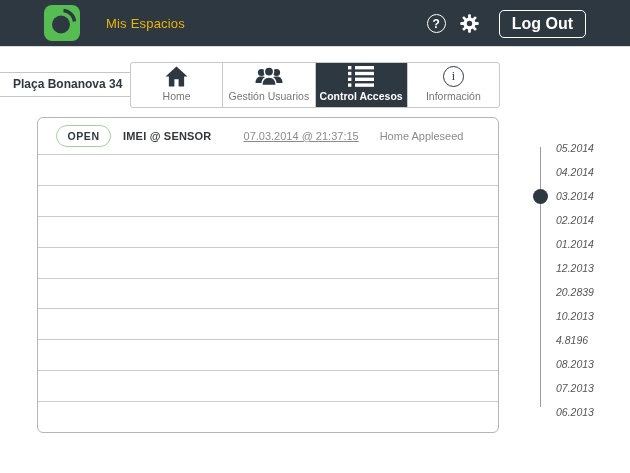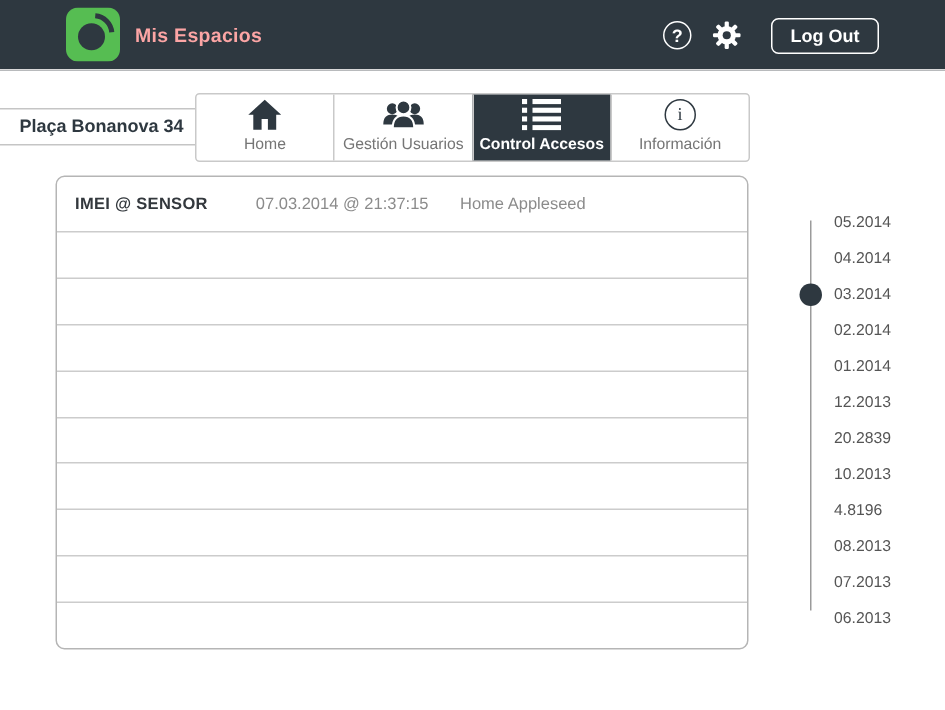--- a/index.html
+++ b/index.html
@@ -15,40 +15,40 @@
   .header {
     position:absolute; left:0; top:0; width:630px; height:47px;
     background:#2e3840;
     border-bottom:1px solid #d9d9d9;
     display:flex; align-items:center;
   }
   .logo {
     margin-left:44px; width:36px; height:36px; display:block;
   }
   .app-title {
-    margin-left:10px; color:#fca5a5; font-size:13px; font-weight:bold;
+    margin-left:26px; color:#eab308; font-size:13px; font-weight:normal;
     letter-spacing:.2px;
   }
   .header-right {
     position:absolute; right:44px; top:0; height:47px;
     display:flex; align-items:center; gap:13px;
   }
   .help-icon {
     width:19px; height:19px; border:1.6px solid #ffffff; border-radius:50%;
     color:#ffffff; font-size:12px; font-weight:bold;
     display:flex; align-items:center; justify-content:center;
     cursor:pointer;
   }
   .gear-icon { width:21px; height:21px; cursor:pointer; display:block; }
   .logout-btn {
     margin-left:6px;
     border:1.6px solid #ffffff; border-radius:5px;
     background:transparent; color:#ffffff;
     font-family:"Liberation Sans", sans-serif;
-    font-size:12px; font-weight:bold;
+    font-size:16px; font-weight:bold;
     padding:4px 12px; cursor:pointer;
   }
 
   
   .location-chip {
     position:absolute; left:-12px; top:72px; height:25px;
     border:1px solid #c5c5c5; border-radius:6px;
     background:#ffffff;
     line-height:23px; padding:0 14px 0 24px;
     font-size:12px; font-weight:bold; color:#2e3840;
@@ -93,36 +93,36 @@
   }
   .empty-row { flex:1 1 auto; border-top:1px solid #cccccc; cursor:default; }
   .status-badge {
     margin-left:18px;
     min-width:55px; height:22px; border:1.5px solid #a3d2a0; border-radius:12px;
     display:flex; align-items:center; justify-content:center;
     font-size:10.5px; font-weight:bold; color:#2e3840; letter-spacing:.6px;
     background:#ffffff; cursor:pointer; padding:0 10px;
   }
   .cell-device { margin-left:12px; font-weight:bold; color:#33383d; letter-spacing:.2px; }
-  .cell-ts     { margin-left:32px; color:#8b8b8b; }
+  .cell-ts     { margin-left:32px; color:#8b8b8b;text-decoration:underline; }
   .cell-user   { margin-left:21px; color:#8b8b8b; }
   .cell-phone  { margin-left:17px; color:#8b8b8b; }
 
   
   .timeline-line {
     position:absolute; left:540px; top:147px; width:1px; height:260px;
     background:#9b9b9b;
   }
   .timeline-dot {
     position:absolute; left:533px; top:189px; width:15px; height:15px;
     border-radius:50%; background:#2e3840; cursor:pointer;
   }
   .timeline-months {
     position:absolute; left:556px; top:136px;
-    display:flex; flex-direction:column;
+    display:flex; flex-direction:column;font-style:italic;
   }
   .timeline-month {
     height:24px; line-height:24px; font-size:10.5px; color:#555555;
     cursor:pointer; white-space:nowrap;
   }
 </style>
 </head>
 <body>
 
 <div class="header">
@@ -204,20 +204,21 @@
           <span>i</span>
         </span>
     </span>
     <span class="tab-label">Información</span>
   </div>
 
 </div>
 
 <div class="access-table">
   <div class="log-row">
+    <span class="status-badge">OPEN</span>
     <span class="cell-device">IMEI @ SENSOR</span>
     <span class="cell-ts">07.03.2014 @ 21:37:15</span>
     <span class="cell-user">Home Appleseed</span>
   </div>
   <div class="empty-row"></div>
   <div class="empty-row"></div>
   <div class="empty-row"></div>
   <div class="empty-row"></div>
   <div class="empty-row"></div>
   <div class="empty-row"></div>

